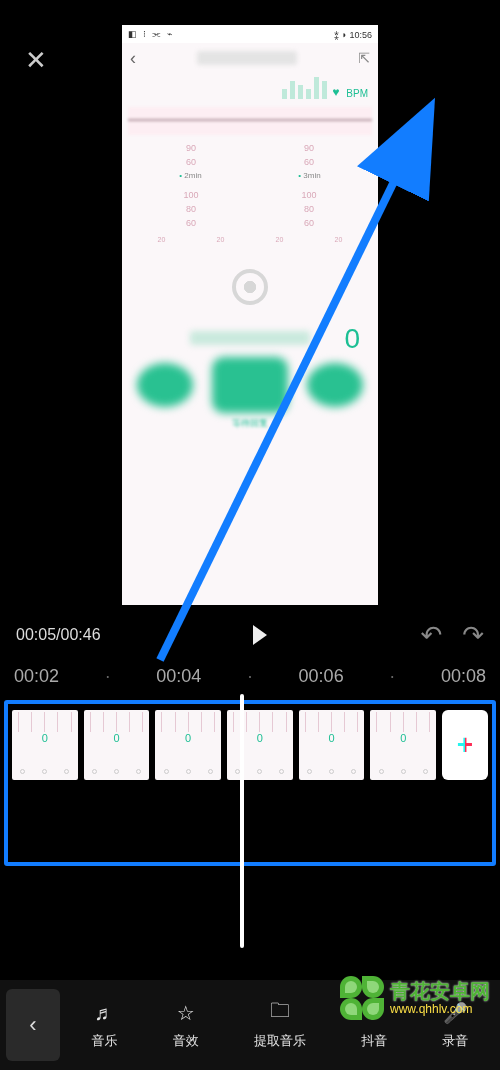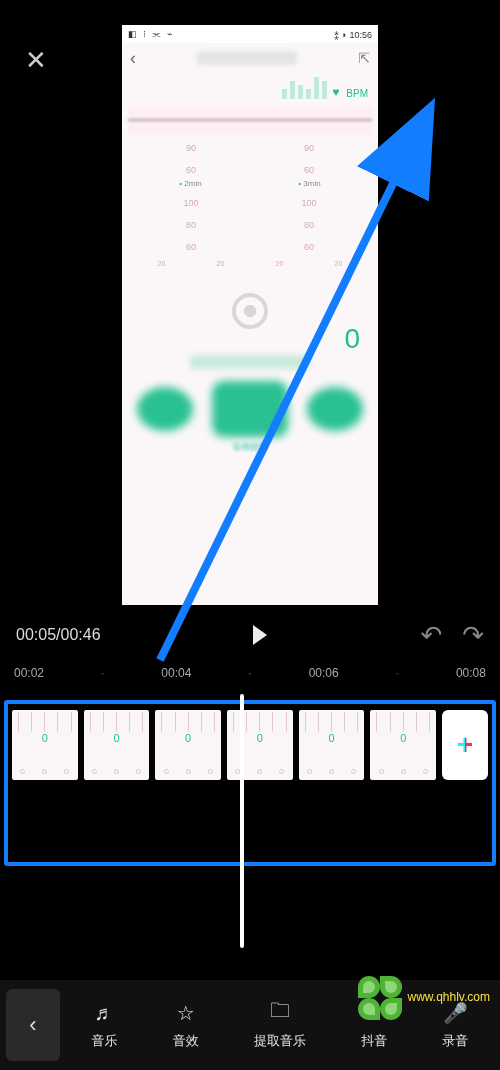--- a/index.html
+++ b/index.html
@@ -75,21 +75,21 @@
     border-top:2px solid #b59aa3;
   }
   .graph-label{
     position:absolute; right:4px; top:-2px; font-size:8px; color:#caa;
   }
   .scale-cols {
     display:flex; justify-content:space-around;
     padding:4px 10px 0;
   }
   .scale-col{
-    display:flex; flex-direction:column; align-items:center; gap:12px;
+    display:flex; flex-direction:column; align-items:center; gap:4px;
     font-size:9px; color:#d9a8b8;
   }
   .time-marks{
     display:flex; justify-content:space-around;
     font-size:8px; color:#888; padding:4px 9px;
   }
   .time-marks span::before{content:"• "; color:#1dbf94;}
   .scale-cols2 {
     display:flex; justify-content:space-around;
     padding:6px 10px 2px;
@@ -144,21 +144,21 @@
     border-left:14px solid #eee;
     border-top:10px solid transparent;
     border-bottom:10px solid transparent;
   }
   .undo-redo{ display:flex; gap:20px; font-size:26px; color:#888; }
 
   
   .ruler{
     position:absolute; top:666px; left:0; right:0;
     display:flex; justify-content:space-between;
-    padding:0 14px 8px; font-size:12px; color:#aaa;
+    padding:0 14px 8px; font-size:18px; color:#aaa;
   }
   .ruler span.dot{ color:#666; }
 
   
   .tracks-wrap{
     position:absolute; top:700px; left:4px; right:4px;
     border:4px solid #127dff; border-radius:3px;
     height:166px;
     background:#000;
   }
@@ -523,15 +523,16 @@
 </div>
 
 <div class="watermark">
   <div class="wm-logo">
     <div class="petal p1"></div>
       <div class="petal p2"></div>
     <div class="petal p3"></div>
       <div class="petal p4"></div>
   </div>
   <div class="wm-col">
+    <span class="wm-text">青花安卓网</span>
     <span class="wm-sub">www.qhhlv.com</span>
   </div>
 </div>
 
 </body></html>

